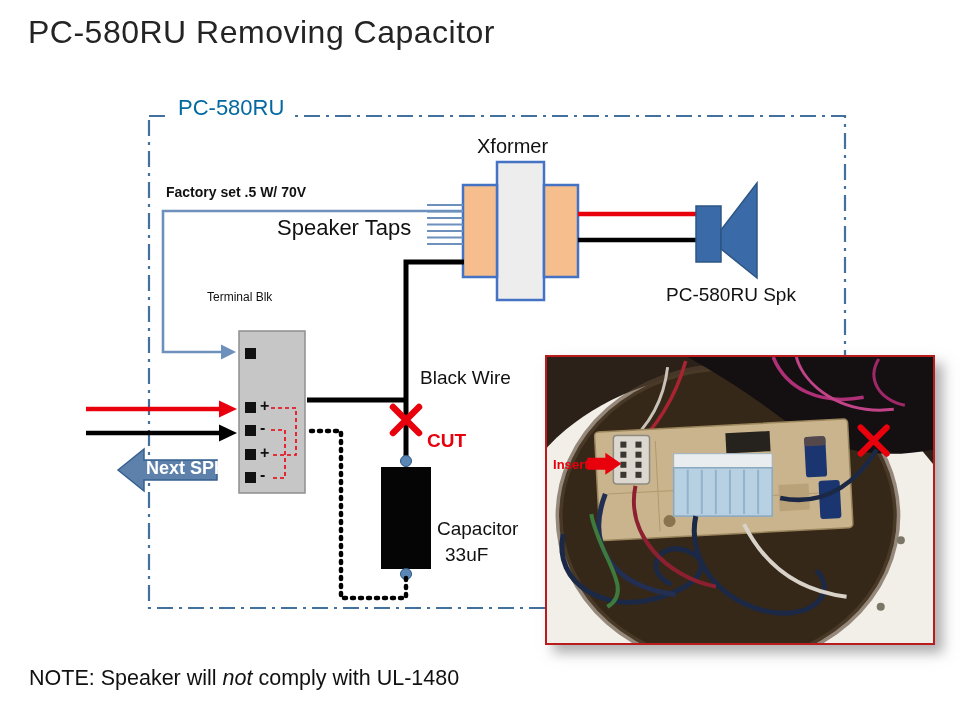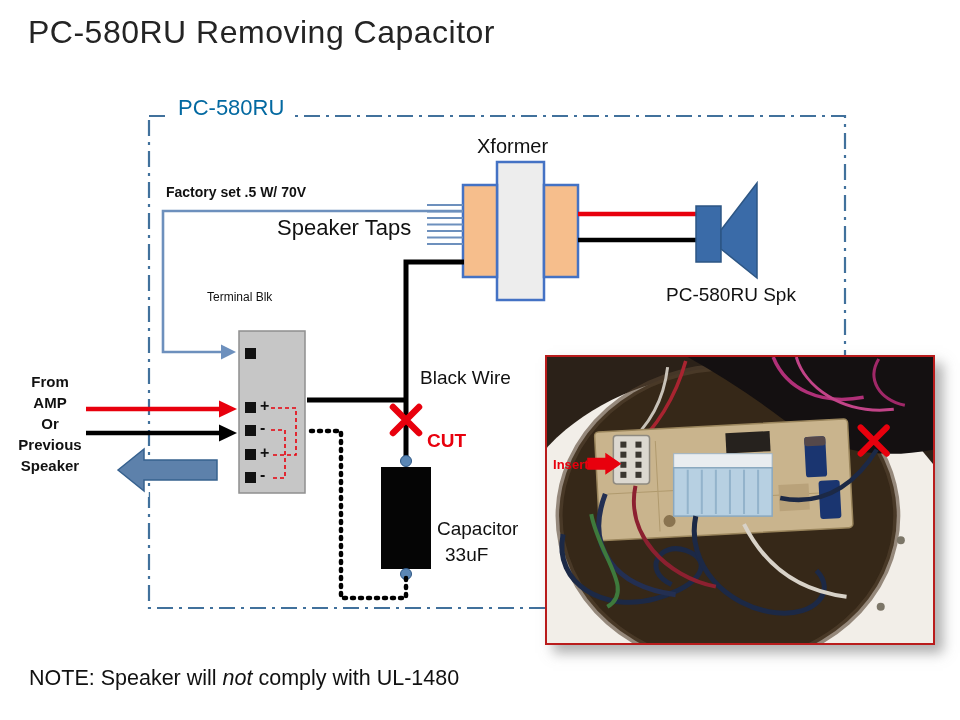--- a/index.html
+++ b/index.html
@@ -14,21 +14,21 @@
   .factory-label { left:166px; top:184px; font-size:14px; font-weight:700; }
   .taps-label { left:277px; top:215px; font-size:22px; }
   .spk-label { left:666px; top:284px; font-size:19px; }
   .termblk-label { left:207px; top:291px; font-size:12px; }
   .blackwire-label { left:420px; top:367px; font-size:19px;text-align:center; }
   .cut-label { left:427px; top:430px; font-size:19px; font-weight:600; color:#e8000d; }
   .cap-label { left:437px; top:518px; font-size:19px; }
   .capval-label { left:445px; top:544px; font-size:19px; }
   .fromamp { left:6px; top:371px; width:88px; text-align:center; font-size:15px; font-weight:600; line-height:21px; }
   .tsign { position:absolute; left:260px; font-size:16px; font-weight:700; color:#111; line-height:1; }
-  .nextspk-label { left:146px; top:484px; width:70px; text-align:left; font-size:14px; font-weight:600; color:#fff; }
+  .nextspk-label { left:146px; top:458px; width:70px; text-align:left; font-size:18px; font-weight:600; color:#fff; }
   .photo { position:absolute; left:545px; top:355px; width:390px; height:290px; border:2px solid #b91c1c;
            background:#2b2118; box-shadow:8px 8px 12px rgba(110,110,110,.55); }
   .photo svg { display:block; width:100%; height:100%; }
   .note { left:29px; top:666px; font-size:21.5px; color:#111; }
   .note i { font-style:italic; }
   svg text { font-family:"Liberation Sans", sans-serif; }
 </style>
 </head>
 <body>
 
@@ -98,27 +98,20 @@
   <div class="label xformer-label">Xformer</div>
   <div class="label factory-label">Factory set .5 W/ 70V</div>
   <div class="label taps-label">Speaker Taps</div>
   <div class="label spk-label">PC-580RU Spk</div>
   <div class="label termblk-label">Terminal Blk</div>
   <div class="label blackwire-label">Black Wire</div>
   <div class="label cut-label">CUT</div>
   <div class="label cap-label">Capacitor</div>
   <div class="label capval-label">33uF</div>
 
-  <div class="label fromamp">
-    <div>From</div>
-    <div>AMP</div>
-    <div>Or</div>
-    <div>Previous</div>
-    <div>Speaker</div>
-  </div>
 
   <span class="tsign" style="top:398px">+</span>
   <span class="tsign" style="top:420px">-</span>
   <span class="tsign" style="top:445px">+</span>
   <span class="tsign" style="top:467px">-</span>
 
   <div class="label nextspk-label">Next SPK</div>
 
   <div class="photo">
     <svg viewBox="0 0 384 284" preserveAspectRatio="none">

